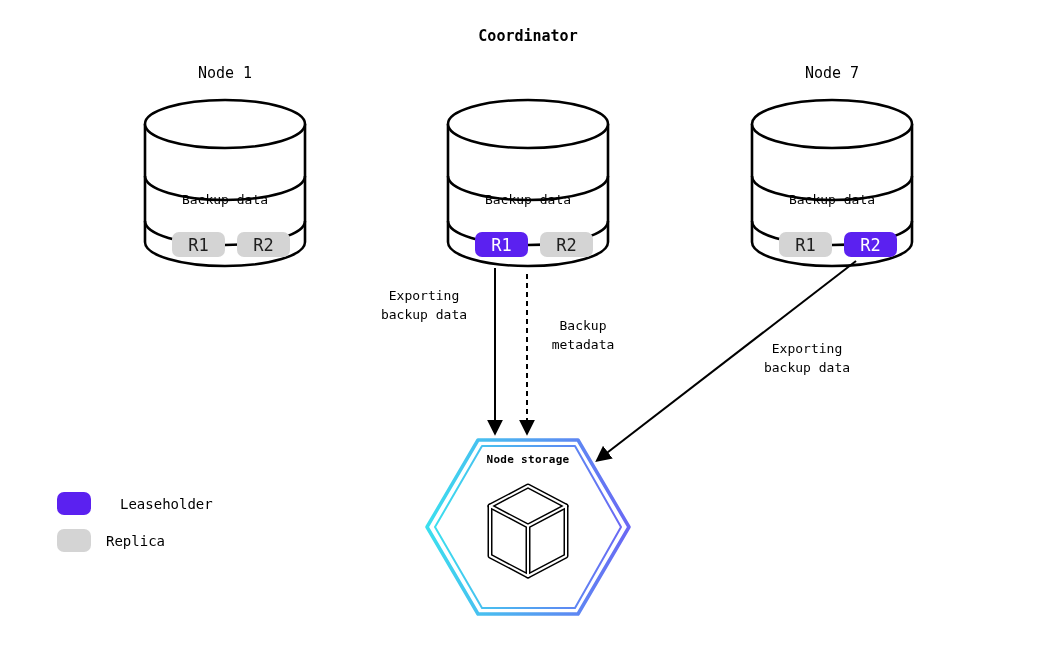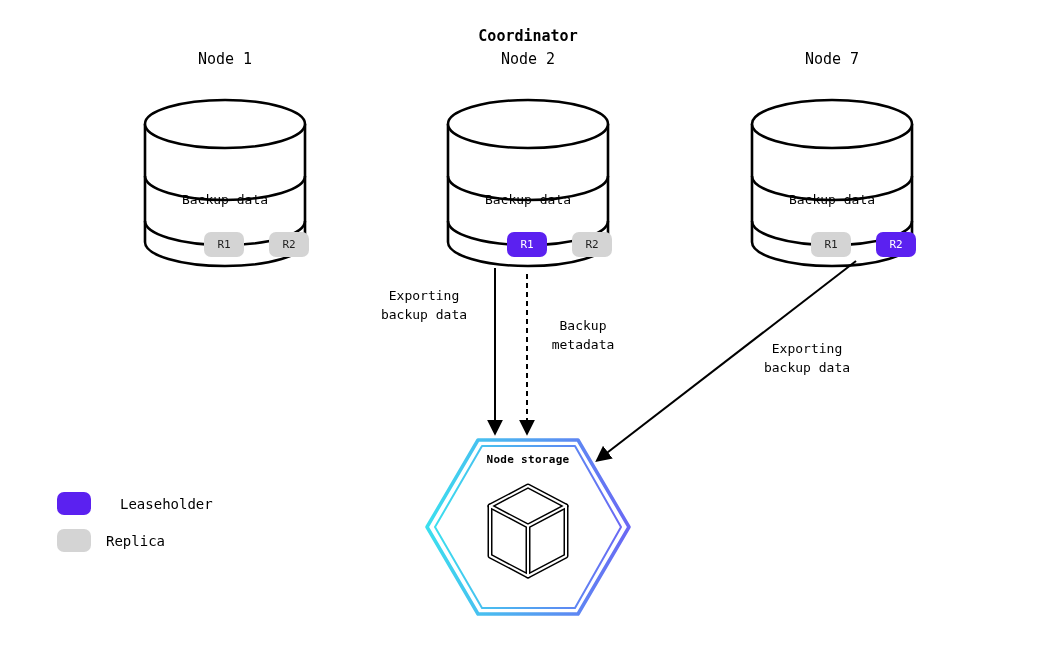--- a/index.html
+++ b/index.html
@@ -9,28 +9,27 @@
     height: 651px;
     background: #ffffff;
     font-family: "DejaVu Sans Mono", "Liberation Mono", monospace;
     color: #000;
     overflow: hidden;
   }
   .layer { position: absolute; left: 0; top: 0; }
   .abs { position: absolute; }
   .center { text-align: center; }
   .coordinator { left: 428px; top: 27px; width: 200px; font-size: 15px; font-weight: bold; }
-  .node-label { top: 50px; width: 160px; font-size: 15px; }
+  .node-label { top: 64px; width: 160px; font-size: 15px; }
   .backup { top: 192px; width: 160px; font-size: 13px; }
   .badge {
-    top: 232px; width: 40px; height: 25px; border-radius: 7px;
+    top: 232px; width: 53px; height: 25px; border-radius: 7px;
     background: #d4d4d4; color: #1f1f1f;
     display: flex; align-items: center; justify-content: center;
-    font-size: 11px;
-    margin-left: 32px;
+    font-size: 17px;
   }
   .badge.leaseholder { background: #5b21f0; color: #ffffff; }
   .arrow-label { width: 170px; font-size: 13px; line-height: 19px; }
   .cloud-label { left: 448px; top: 453px; width: 160px; font-size: 11px; font-weight: bold; letter-spacing: 0.3px; }
   .legend-label { font-size: 14px; height: 23px; display: flex; align-items: center; }
   .swatch { width: 34px; height: 23px; border-radius: 7px; }
   .swatch.leaseholder { background: #5b21f0; }
   .swatch.replica { background: #d4d4d4; }
 </style>
 </head>
@@ -87,21 +86,20 @@
       <g stroke="#fff" stroke-width="2" fill="none" stroke-linejoin="round" stroke-linecap="round">
         <path d="M528,486 L566,506 L566,556 L528,576 L490,556 L490,506 Z"></path>
         <path d="M490,506 L528,526 L566,506 M528,526 L528,576"></path>
       </g>
     </g>
   </svg>
 
   <div class="abs center coordinator">Coordinator</div>
 
   <div class="abs center node-label" style="left:145px">Node 1</div>
-  <div class="abs center node-label" style="left:448px">Node 2</div>
   <div class="abs center node-label" style="left:752px">Node 7</div>
 
   <div class="abs center backup" style="left:145px">Backup data</div>
   <div class="abs center backup" style="left:448px">Backup data</div>
   <div class="abs center backup" style="left:752px">Backup data</div>
 
   <div class="abs badge" style="left:172px">R1</div>
   <div class="abs badge" style="left:237px">R2</div>
   <div class="abs badge leaseholder" style="left:475px">R1</div>
   <div class="abs badge" style="left:540px">R2</div>

